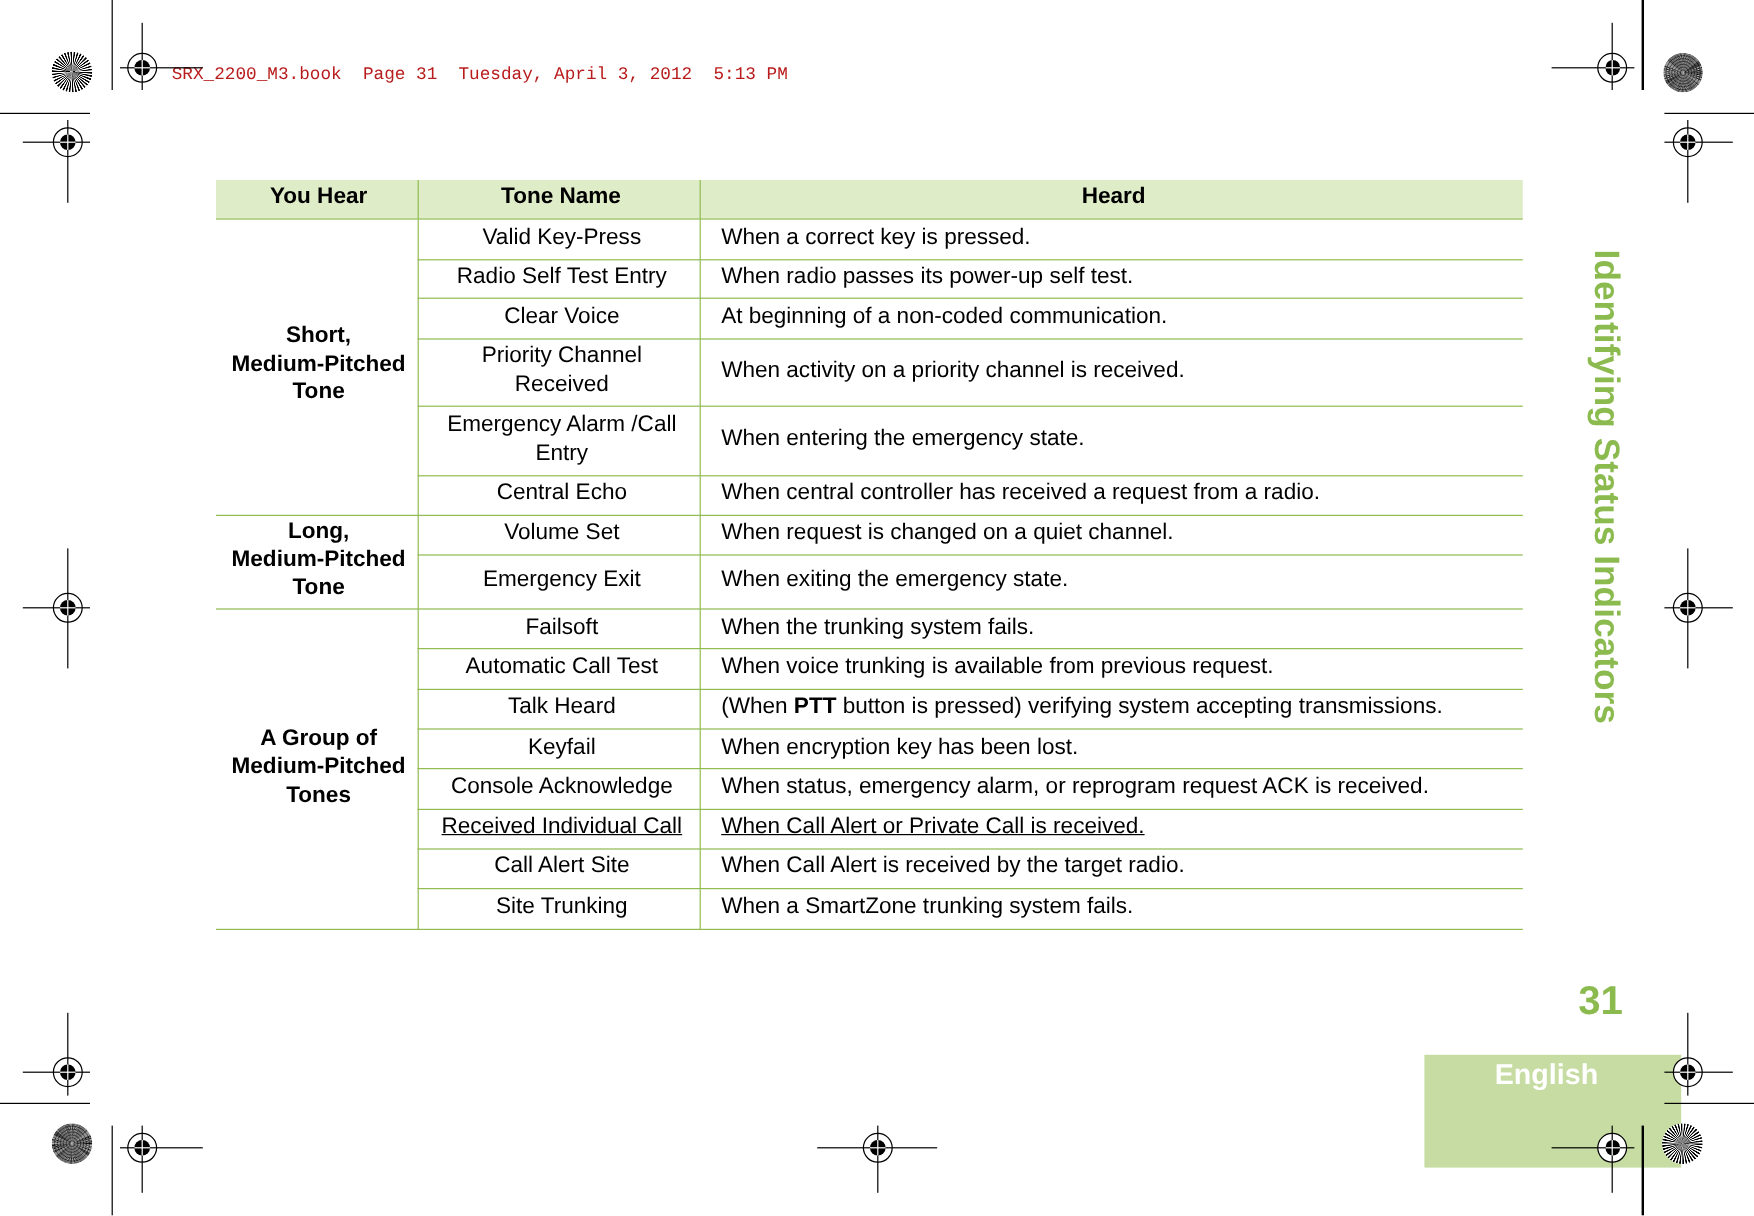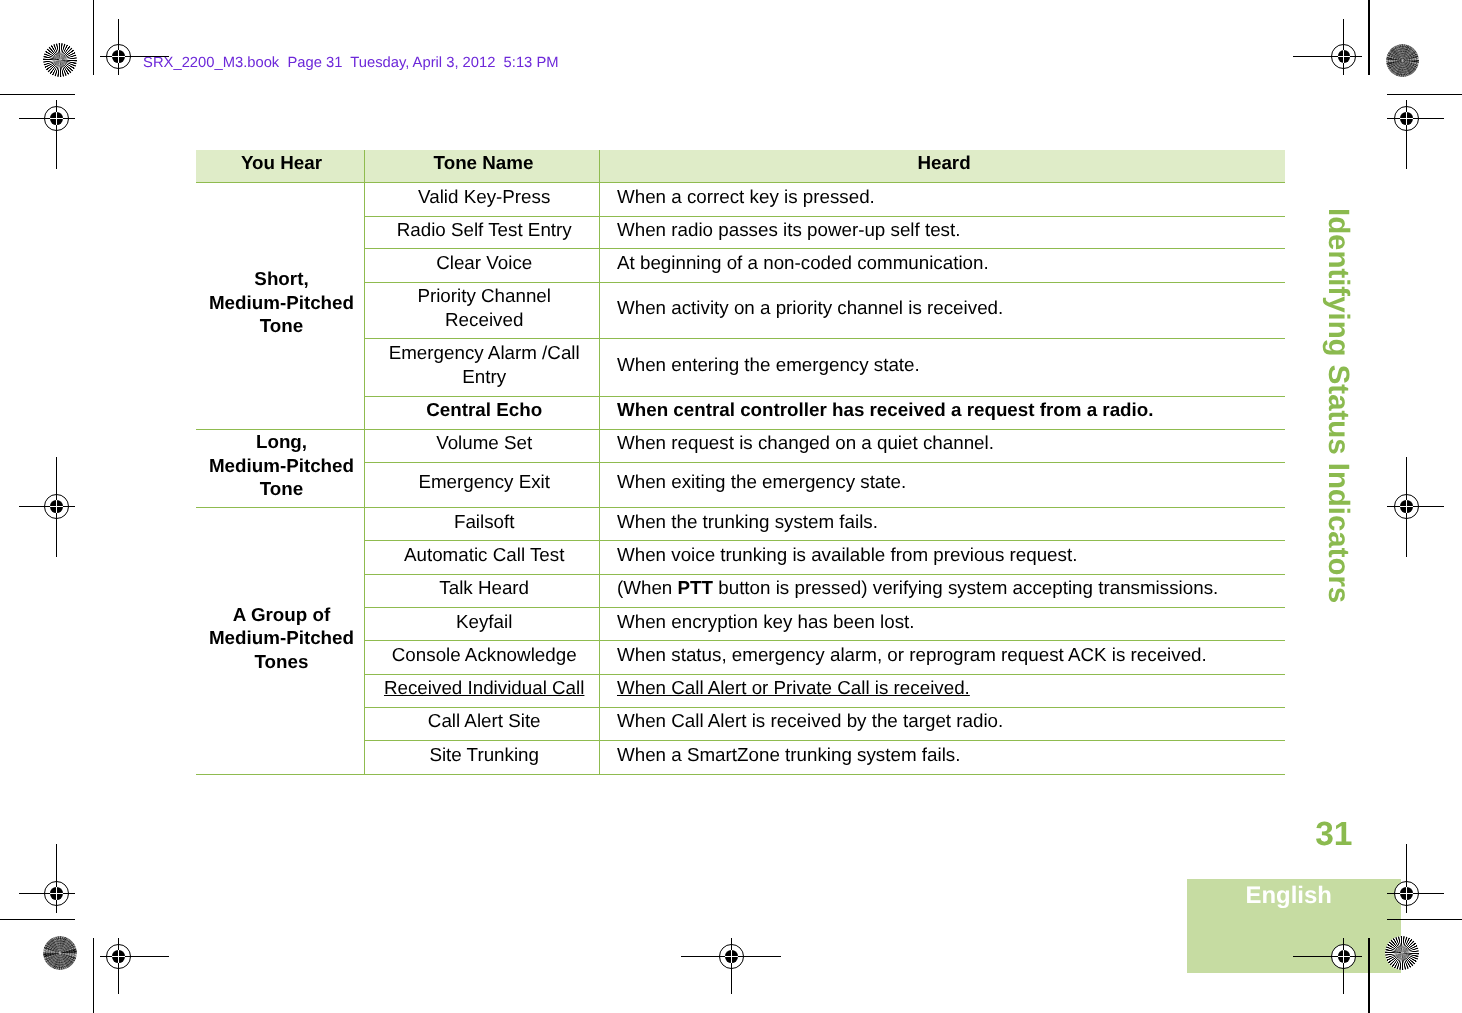--- a/index.html
+++ b/index.html
@@ -14,25 +14,25 @@
   .trim{position:absolute;background:#000;z-index:5;}
   .reg{position:absolute;z-index:5;}
   .reg .arm-h{position:absolute;background:#000;height:1.15px;}
   .reg .arm-v{position:absolute;background:#000;width:1.15px;}
   .reg .ring{position:absolute;border:1.05px solid #000;border-radius:50%;box-sizing:border-box;background:#fff;}
   .reg .dot{position:absolute;background:#000;border-radius:50%;}
   .reg .wh{position:absolute;background:#fff;}
   .star{position:absolute;border-radius:50%;overflow:hidden;z-index:5;}
 
   
-  .hdrline{position:absolute;font-family:Liberation Sans, sans-serif;font-size:14.75px;
-           color:#6d28d9;white-space:pre;line-height:1;}
-
-  
-  #tbl{position:absolute;left:196px;top:149.8px;width:1089px;
+  .hdrline{position:absolute;font-family:Liberation Mono, monospace;font-size:14.75px;
+           color:#b91c1c;white-space:pre;line-height:1;}
+
+  
+  #tbl{position:absolute;left:180px;top:149.8px;width:1089px;
        border-collapse:collapse;table-layout:fixed;}
   #tbl td{padding:0 0 6px 0;margin:0;border:0;font-size:18.8px;color:#000;line-height:23.5px;}
   #tbl td.hd{background:#dfecc8;font-weight:bold;text-align:center;
            vertical-align:middle;border-bottom:1.3px solid #8fbb4f;padding-left:3px;}
   #tbl td.vr{border-right:1.3px solid #8fbb4f;}
   #tbl td.yh{font-weight:bold;text-align:center;vertical-align:middle;padding-left:3px;}
   #tbl td.tn{text-align:center;vertical-align:middle;border-bottom:1.3px solid #8fbb4f;padding-left:4.4px;}
   #tbl td.hr{text-align:left;vertical-align:middle;padding:0 0 6px 17.0px;
              border-bottom:1.3px solid #8fbb4f;}
   #tbl td.yhend{border-bottom:1.3px solid #8fbb4f;}
@@ -211,21 +211,21 @@
           <td class="hr">At beginning of a non-coded communication.</td>
         </tr>
         <tr style="height: 56.1px;">
           <td class="tn vr">Priority Channel<br>Received</td>
           <td class="hr">When activity on a priority channel is received.</td>
         </tr>
         <tr style="height: 57.1px;">
           <td class="tn vr">Emergency Alarm /Call<br>Entry</td>
           <td class="hr">When entering the emergency state.</td>
         </tr>
-        <tr style="height: 33px; font-weight: bold;">
+        <tr style="height: 33px;">
           <td class="tn vr">Central Echo</td>
           <td class="hr">When central controller has received a request from a radio.</td>
         </tr>
         <tr style="height: 33px;">
           <td class="yh vr yhend" rowspan="2">Long,<br>Medium-Pitched<br>Tone</td>
           <td class="tn vr">Volume Set</td>
           <td class="hr">When request is changed on a quiet channel.</td>
         </tr>
         <tr style="height: 45.7px;">
           <td class="tn vr">Emergency Exit</td>

